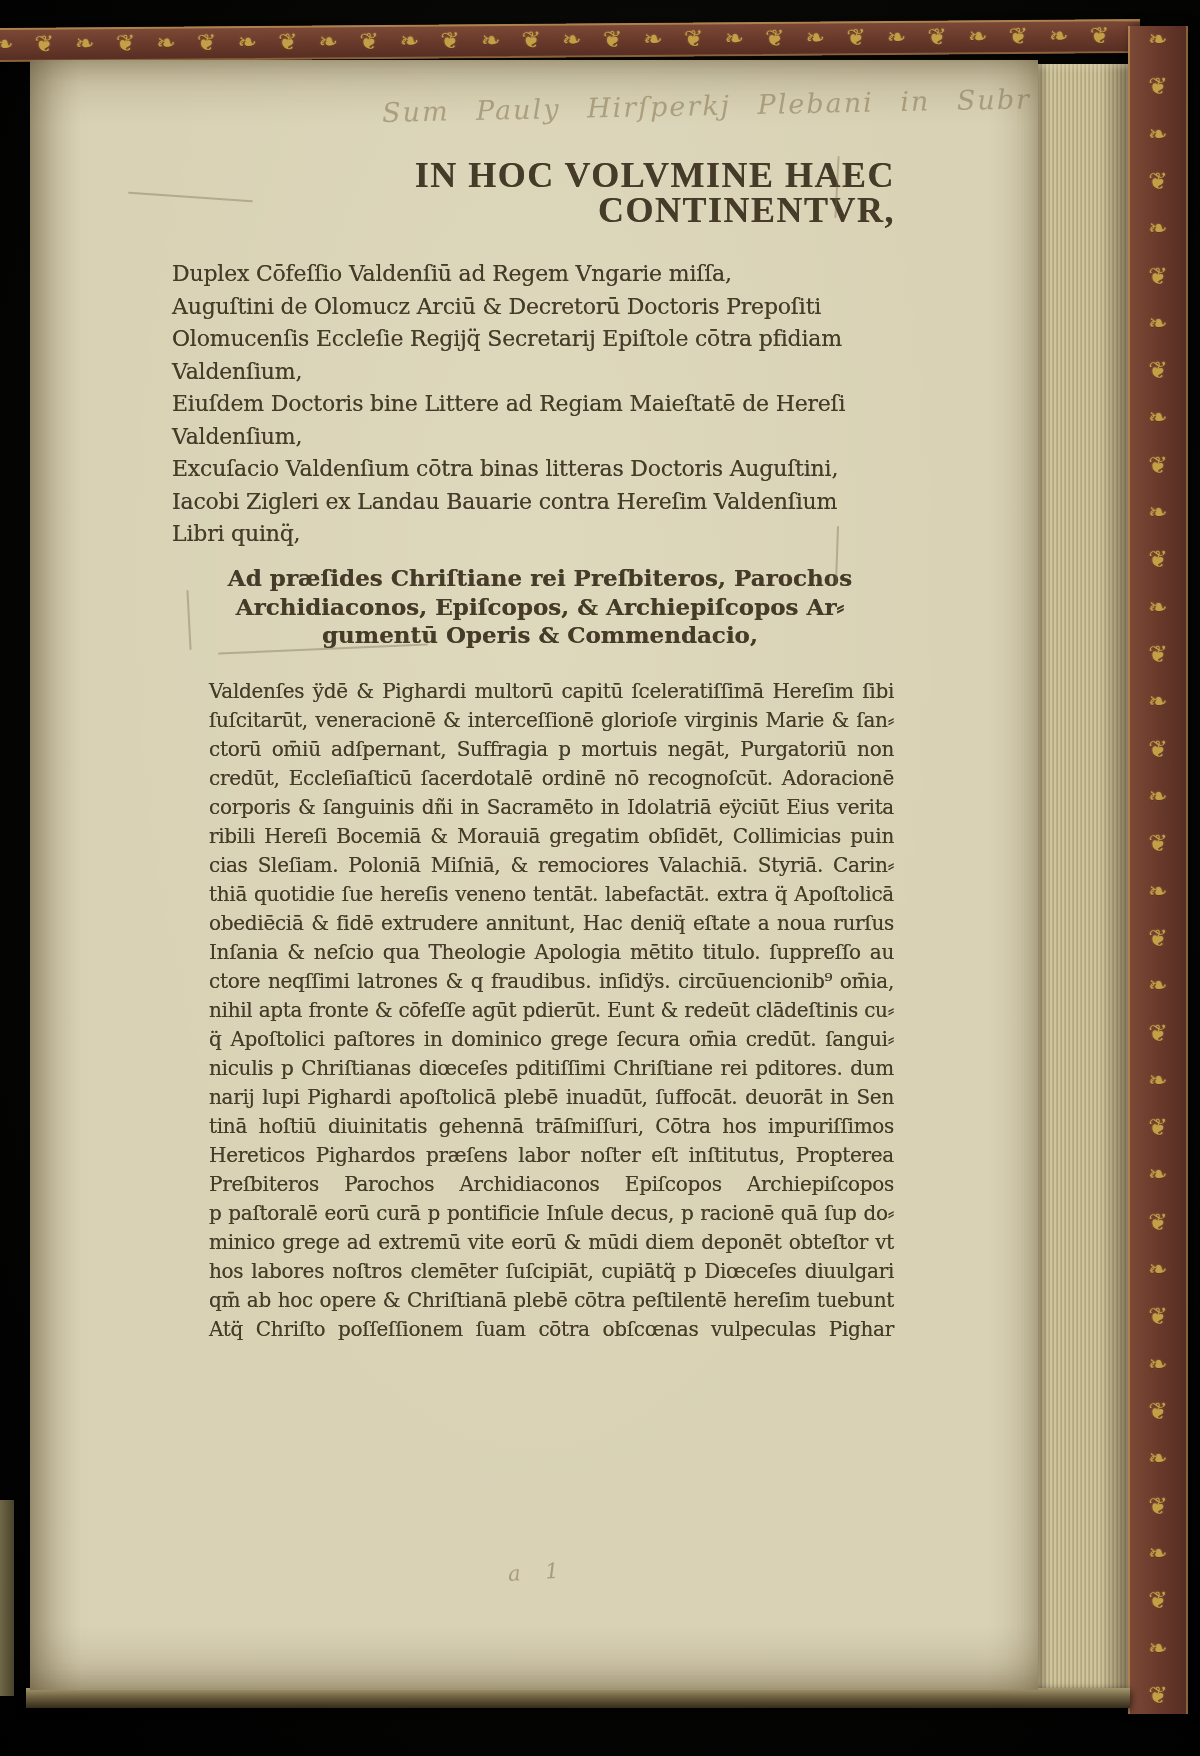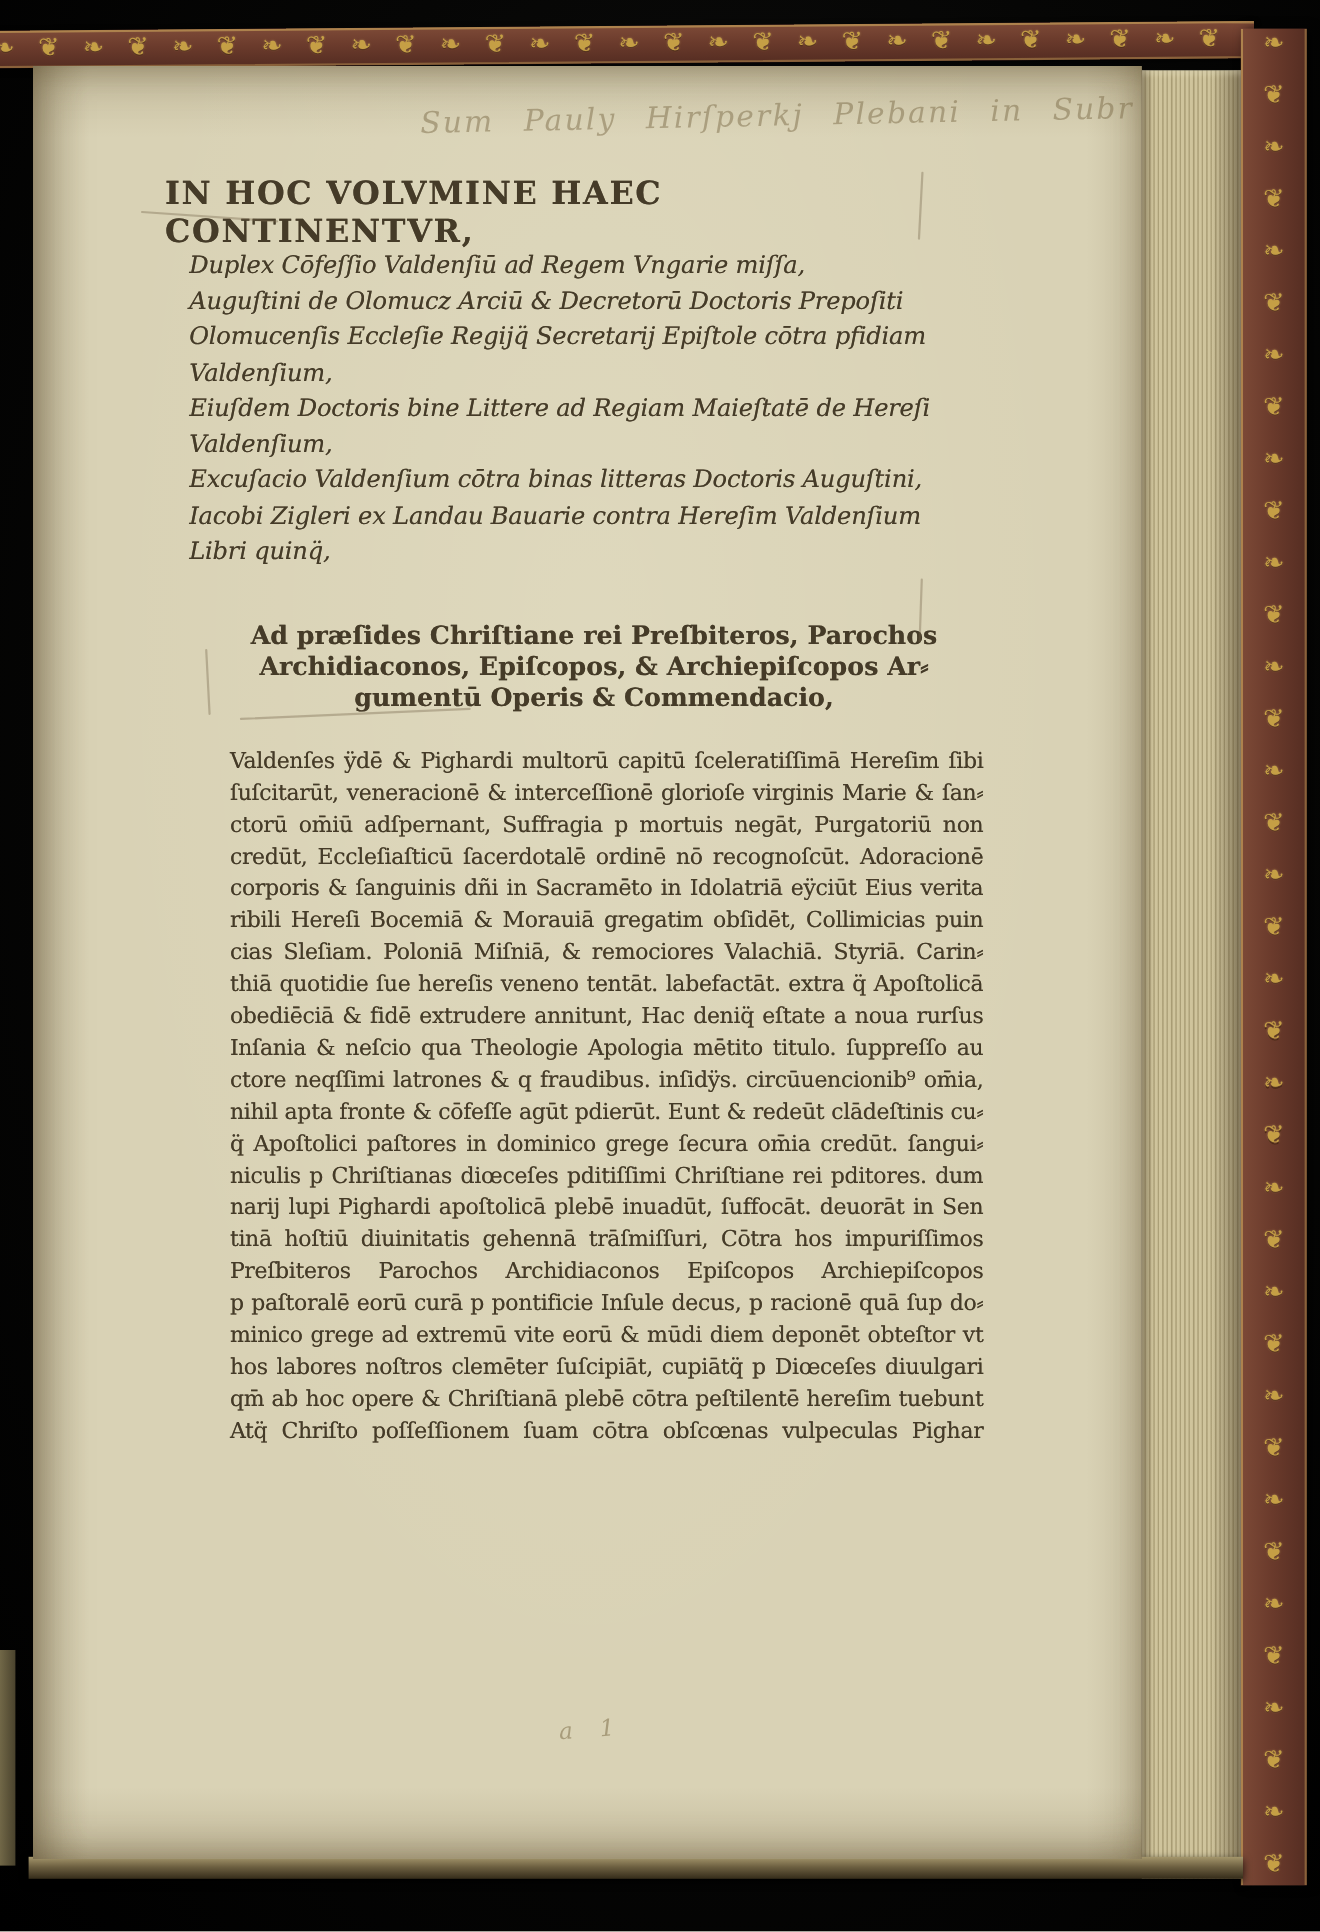--- a/index.html
+++ b/index.html
@@ -88,26 +88,26 @@
     position:absolute; left:478px; top:1500px;
     font-style:italic; font-size:21px; letter-spacing:9px;
     color:rgba(128,112,74,.55);
     transform:rotate(-4deg);
   }
 
   
   .printed{ text-shadow:0 0 .6px rgba(58,48,28,.65); }
   #title-block{
     position:absolute; left:120px; top:98px; width:745px;
-    text-align:left; font-weight:bold;
-    font-size:29px; line-height:35px; letter-spacing:1.5px;
+    text-align:right; font-weight:bold;
+    font-size:36px; line-height:35px; letter-spacing:1.5px;font-family:Liberation Serif, serif;
   }
   #contents-list{
-    position:absolute; left:142px; top:166px; width:736px;
-    font-size:22px; line-height:32.5px; letter-spacing:-0.2px;font-style:italic;
+    position:absolute; left:142px; top:198px; width:736px;
+    font-size:22px; line-height:32.5px; letter-spacing:-0.2px;
   }
   #dedication{
     position:absolute; left:150px; top:504px; width:720px;
     text-align:center; font-size:23px; line-height:28.5px;font-weight:bold;
   }
   #body-paragraph{
     position:absolute; left:140px; top:617px; width:724px;
     font-size:20px; line-height:29px; letter-spacing:-0.3px;
   }
   .body-line{ text-align:justify; text-align-last:justify; white-space:nowrap;margin-left:39px; }
@@ -174,20 +174,21 @@
       <div class="body-line">cias Sleſiam. Poloniā Miſniā, &amp; remociores Valachiā. Styriā. Carin⸗</div>
       <div class="body-line">thiā quotidie ſue hereſis veneno tentāt. labefactāt. extra q̈ Apoſtolicā</div>
       <div class="body-line">obediēciā &amp; fidē extrudere annitunt, Hac deniq̈ eſtate a noua rurſus</div>
       <div class="body-line">Inſania &amp; neſcio qua Theologie Apologia mētito titulo. ſuppreſſo au</div>
       <div class="body-line">ctore neqſſimi latrones &amp; q fraudibus. inſidÿs. circūuencionib⁹ om̄ia,</div>
       <div class="body-line">nihil apta fronte &amp; cōfeſſe agūt pdierūt. Eunt &amp; redeūt clādeſtinis cu⸗</div>
       <div class="body-line">q̈ Apoſtolici paſtores in dominico grege ſecura om̄ia credūt. ſangui⸗</div>
       <div class="body-line">niculis p Chriſtianas diœceſes pditiſſimi Chriſtiane rei pditores. dum</div>
       <div class="body-line">narij lupi Pighardi apoſtolicā plebē inuadūt, ſuffocāt. deuorāt in Sen</div>
       <div class="body-line">tinā hoſtiū diuinitatis gehennā trāſmiſſuri, Cōtra hos impuriſſimos</div>
+      <div class="body-line">Hereticos Pighardos præſens labor noſter eſt inſtitutus, Propterea</div>
       <div class="body-line">Preſbiteros Parochos Archidiaconos Epiſcopos Archiepiſcopos</div>
       <div class="body-line">p paſtoralē eorū curā p pontificie Inſule decus, p racionē quā ſup do⸗</div>
       <div class="body-line">minico grege ad extremū vite eorū &amp; mūdi diem deponēt obteſtor vt</div>
       <div class="body-line">hos labores noſtros clemēter ſuſcipiāt, cupiātq̈ p Diœceſes diuulgari</div>
       <div class="body-line">qm̄ ab hoc opere &amp; Chriſtianā plebē cōtra peſtilentē hereſim tuebunt</div>
       <div class="body-line">Atq̈ Chriſto poſſeſſionem ſuam cōtra obſcœnas vulpeculas Pighar</div>
     </div>
 
     <div id="signature-mark">a 1</div>
 

